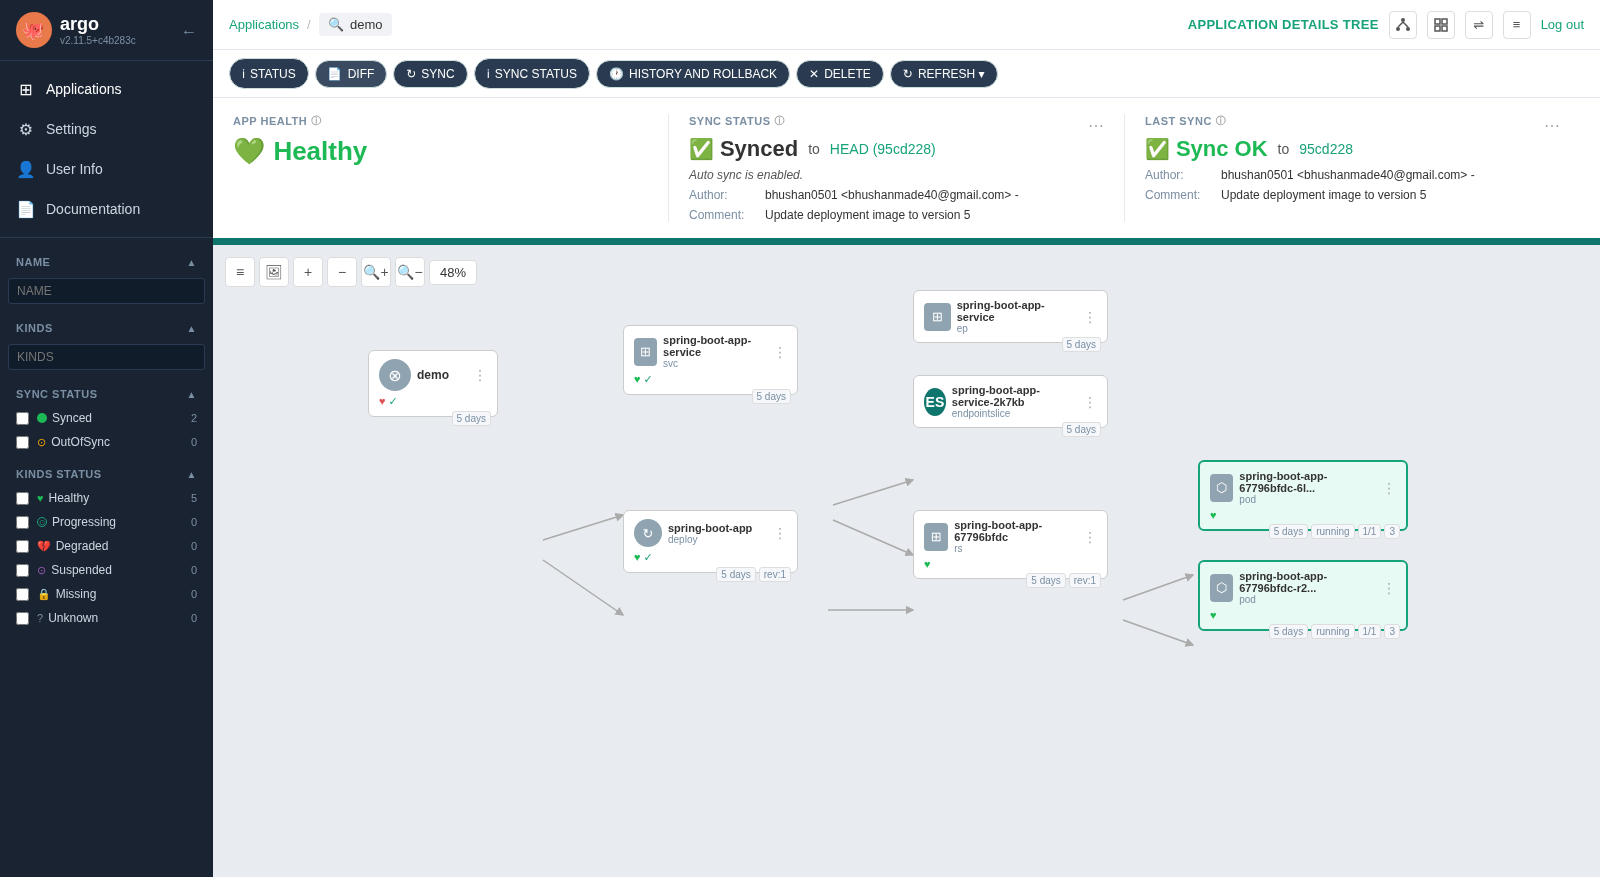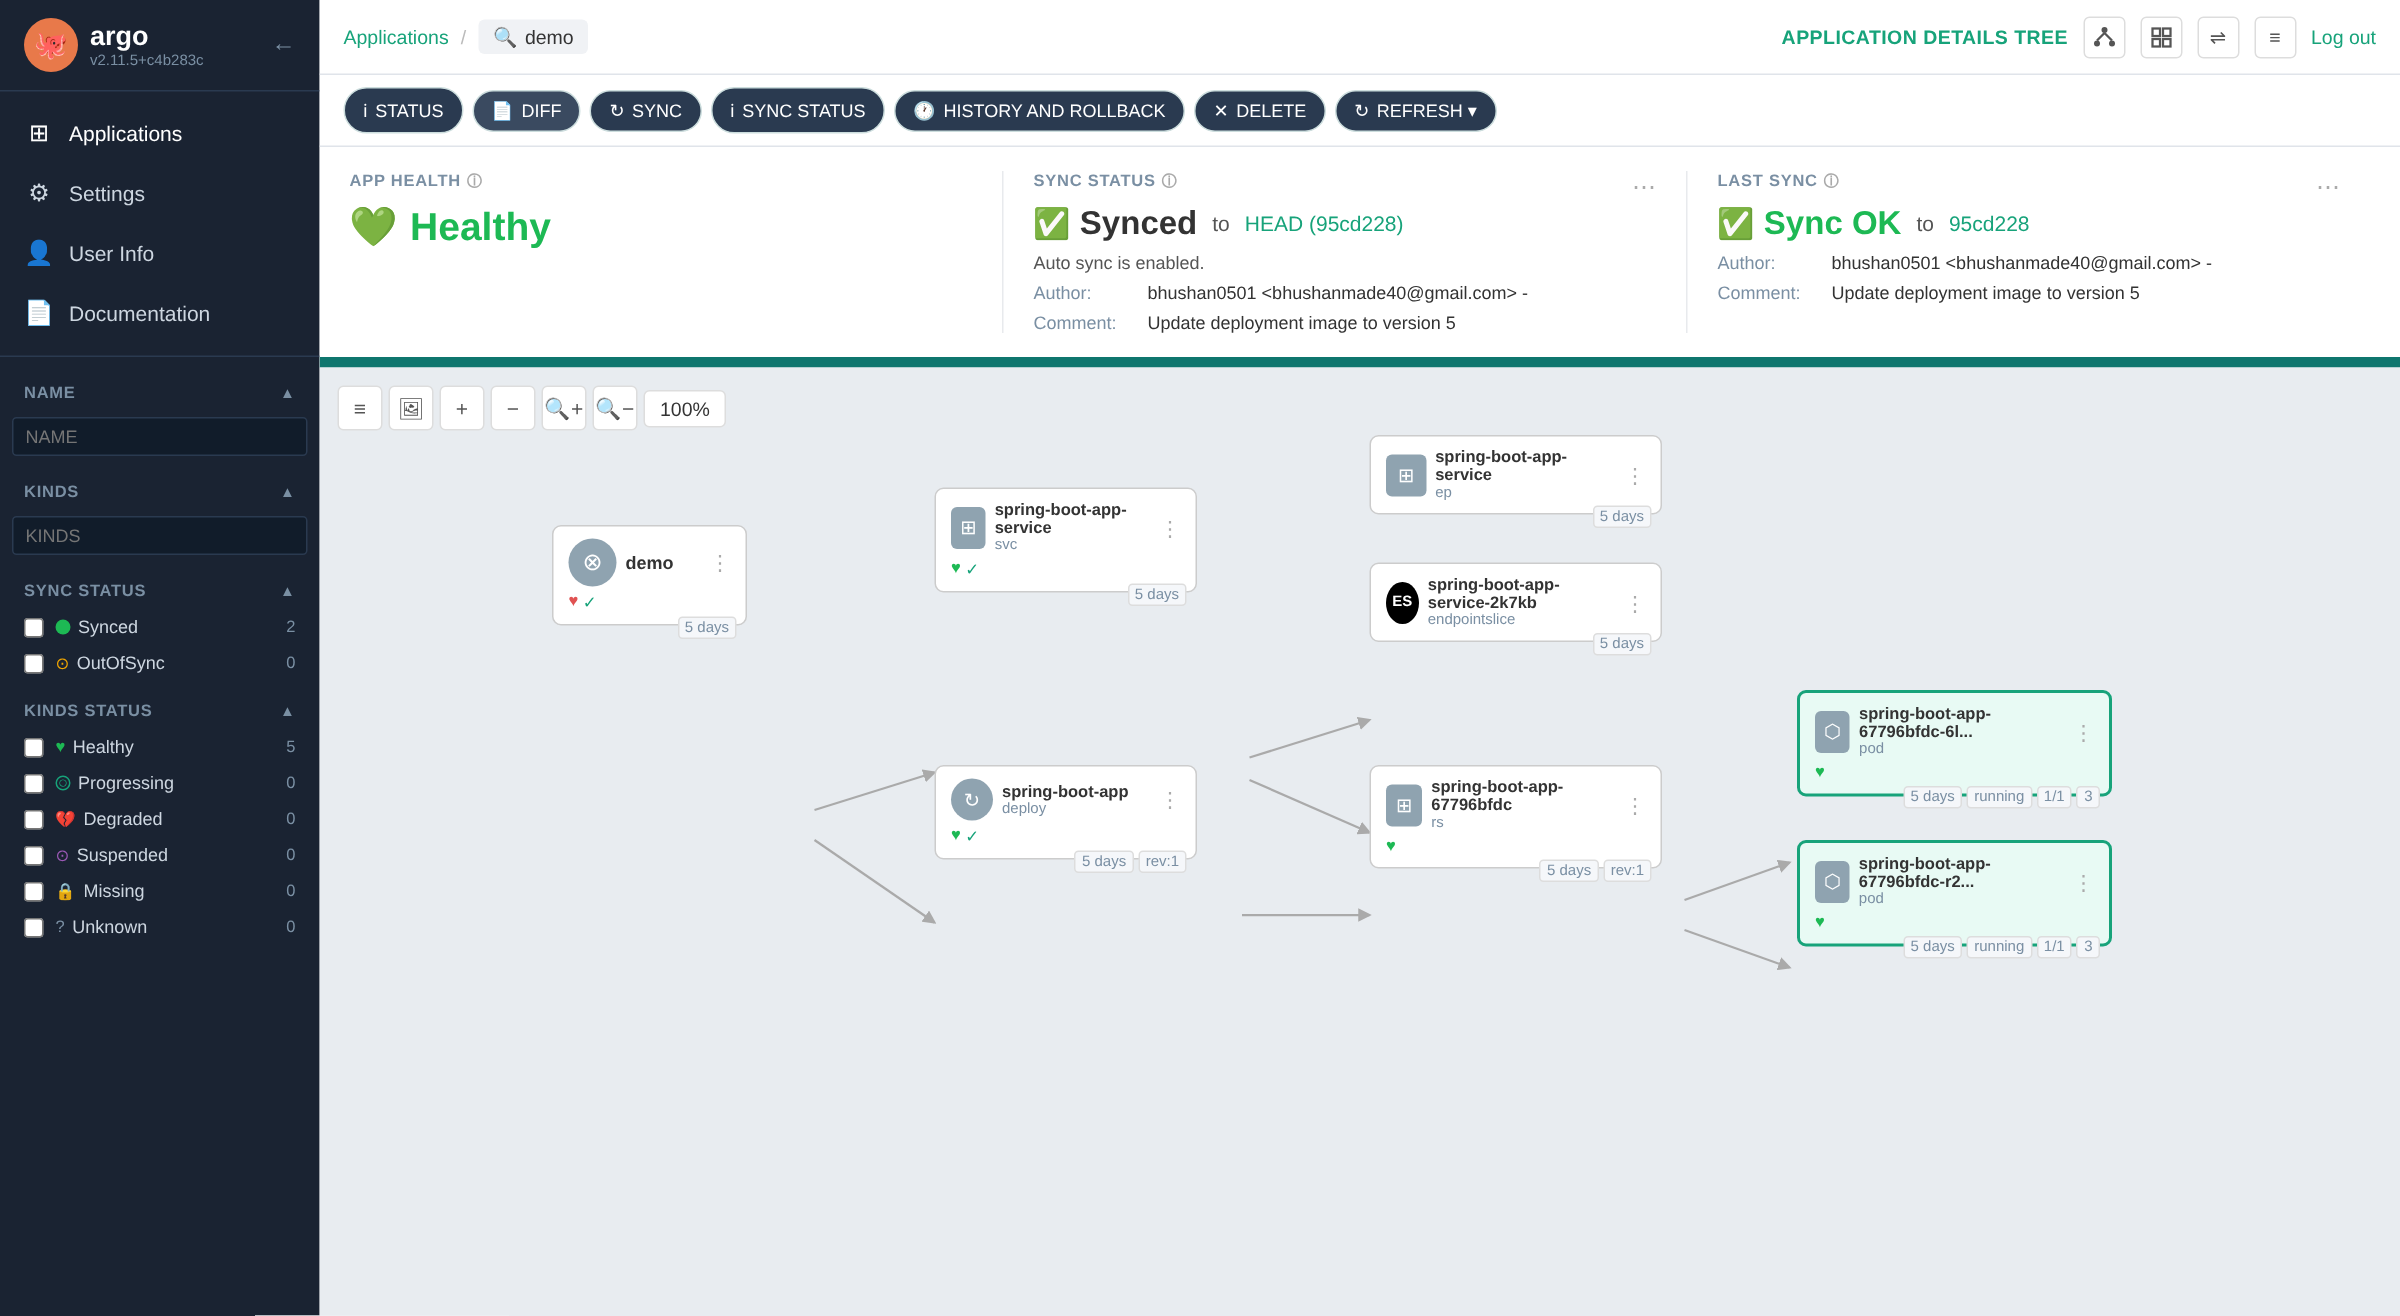--- a/index.html
+++ b/index.html
@@ -54,21 +54,21 @@
     
     .status-panels { display: flex; gap: 0; background: white; border-bottom: 7px solid #0f766e; padding: 16px 20px; }
     .status-panel { flex: 1; padding-right: 20px; }
     .status-panel + .status-panel { border-left: 1px solid #e8eaed; padding-left: 20px; }
     .panel-title { font-size: 11px; font-weight: 600; color: #7a8fa3; letter-spacing: 0.5px; margin-bottom: 8px; display: flex; align-items: center; gap: 4px; }
     .panel-title .info-icon { color: #aaa; font-size: 10px; }
     .healthy-text { color: #1db954; font-size: 26px; font-weight: 600; display: flex; align-items: center; gap: 8px; }
     .synced-badge { display: flex; align-items: center; gap: 6px; font-size: 22px; font-weight: 600; color: #333; }
     .sync-ok-badge { display: flex; align-items: center; gap: 6px; font-size: 22px; font-weight: 600; color: #1db954; }
     .to-text { font-size: 14px; color: #555; font-weight: 400; margin: 0 4px; }
-    .auto-sync-text { font-size: 12px; color: #555; margin-top: 6px; }
+    .auto-sync-text { font-size: 12px; color: #555; margin-top: 6px; font-style: italic; }
     .meta-row { margin-top: 6px; display: flex; gap: 6px; font-size: 12px; color: #555; }
     .meta-label { color: #7a8fa3; min-width: 70px; }
     .meta-value { color: #333; }
     .succeeded-text { font-size: 12px; color: #555; margin-top: 4px; }
     .panel-three-dots { color: #aaa; cursor: pointer; font-size: 16px; margin-left: 8px; }
 
     
     .canvas-area { flex: 1; background: #e8ecf0; overflow: hidden; position: relative; }
     .canvas-toolbar { position: absolute; top: 12px; left: 12px; display: flex; align-items: center; gap: 4px; z-index: 10; }
     .canvas-btn { width: 30px; height: 30px; background: white; border: 1px solid #ddd; border-radius: 4px; display: flex; align-items: center; justify-content: center; cursor: pointer; color: #555; font-size: 14px; }
@@ -328,21 +328,21 @@
   </div>
 
   <div class="canvas-area">
     <div class="canvas-toolbar">
       <div class="canvas-btn">≡</div>
       <div class="canvas-btn">🖼</div>
       <div class="canvas-btn">+</div>
       <div class="canvas-btn">−</div>
       <div class="canvas-btn">🔍+</div>
       <div class="canvas-btn">🔍−</div>
-      <div class="canvas-zoom">100%</div>
+      <div class="canvas-zoom">48%</div>
     </div>
 
     <svg style="position:absolute; top:60px; left:0; width:100%; height:calc(100% - 60px); overflow:visible;">
 
       <line x1="330" y1="235" x2="410" y2="210" stroke="#aaa" stroke-width="1.5" marker-end="url(#arrow)"></line>
 
       <line x1="330" y1="255" x2="410" y2="310" stroke="#aaa" stroke-width="1.5" marker-end="url(#arrow)"></line>
 
       <line x1="620" y1="200" x2="700" y2="175" stroke="#aaa" stroke-width="1.5" marker-end="url(#arrow)"></line>
 
@@ -398,21 +398,21 @@
           <div style="font-size:11px; font-weight:600; color:#333;">spring-boot-app-service</div>
           <div style="font-size:10px; color:#7a8fa3;">ep</div>
         </div>
         <div style="margin-left:auto; color:#aaa; font-size:14px;">⋮</div>
       </div>
       <div style="position:absolute; bottom:-10px; right:6px; font-size:10px; color:#7a8fa3; background:#f5f7fa; border:1px solid #ddd; border-radius:3px; padding:1px 4px;">5 days</div>
     </div>
 
     <div style="position:absolute; top:130px; left:700px; background:white; border:1px solid #ccc; border-radius:6px; width:195px; padding:8px 10px;">
       <div style="display:flex; align-items:center; gap:6px;">
-        <div style="width:28px; height:28px; background:#000000; border-radius:50%; display:flex; align-items:center; justify-content:center; font-size:10px; font-weight:bold; color:white;">ES</div>
+        <div style="width:28px; height:28px; background:#0f766e; border-radius:50%; display:flex; align-items:center; justify-content:center; font-size:14px; font-weight:bold; color:white;">ES</div>
         <div>
           <div style="font-size:11px; font-weight:600; color:#333;">spring-boot-app-service-2k7kb</div>
           <div style="font-size:10px; color:#7a8fa3;">endpointslice</div>
         </div>
         <div style="margin-left:auto; color:#aaa; font-size:14px;">⋮</div>
       </div>
       <div style="position:absolute; bottom:-10px; right:6px; font-size:10px; color:#7a8fa3; background:#f5f7fa; border:1px solid #ddd; border-radius:3px; padding:1px 4px;">5 days</div>
     </div>
 
     <div style="position:absolute; top:265px; left:410px; background:white; border:1px solid #ccc; border-radius:6px; width:175px; padding:8px 10px;">

